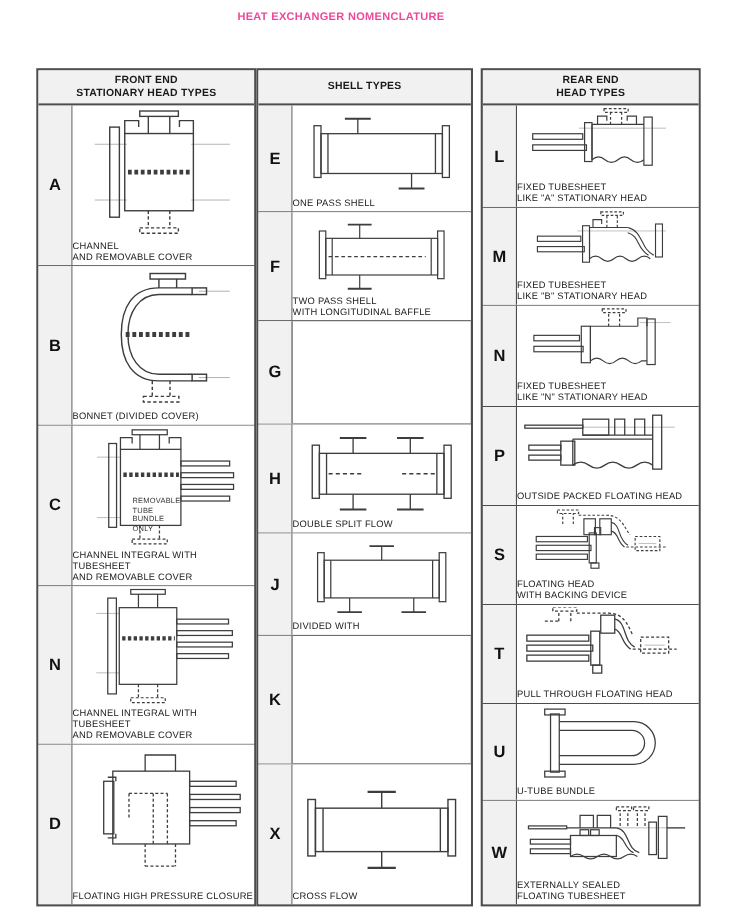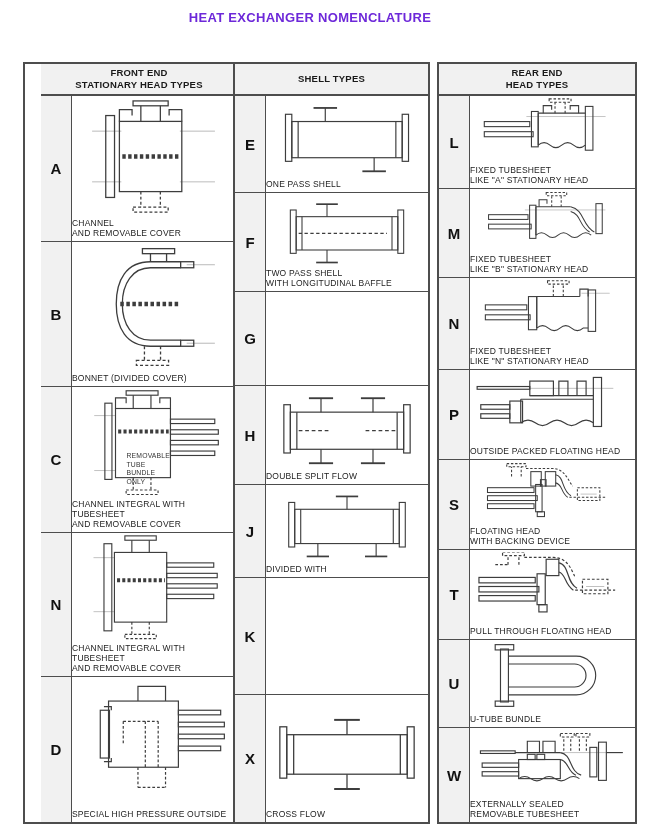--- a/index.html
+++ b/index.html
@@ -1,21 +1,21 @@
 <!DOCTYPE html>
 <html><head>
 <meta charset="utf-8">
 <style>
   html,body{margin:0;padding:0;background:#fff;}
   #page{position:relative;width:668px;height:833px;background:#ffffff;
         font-family:"Liberation Sans","DejaVu Sans",sans-serif;color:#1a1a1a;overflow:hidden;}
   #title{position:absolute;top:10px;left:0;width:620px;text-align:center;
-         font-size:13px;font-weight:bold;letter-spacing:.3px;color:#6d28d9;}
+         font-size:10px;font-weight:bold;letter-spacing:.3px;color:#ec4899;}
   .col{position:absolute;top:62px;border:2px solid #4d4d4d;background:#fff;}
-  #col-front{left:23px;width:196px;padding-left:16px;}
+  #col-front{left:33px;width:196px;}
   #col-shell{left:233px;width:193px;}
   #col-rear{left:437px;width:196px;}
   .colhead{height:30px;background:#f1f1f1;border-bottom:2px solid #4d4d4d;
            display:flex;align-items:center;justify-content:center;text-align:center;
            font-size:9.5px;font-weight:bold;line-height:1.25;white-space:pre-line;letter-spacing:.2px;}
   .row{display:flex;box-sizing:border-box;}
   .row + .row{border-top:1.5px solid #4d4d4d;}
   .letter{width:30px;flex:0 0 30px;background:#f1f1f1;border-right:1.5px solid #4d4d4d;
           display:flex;align-items:center;justify-content:center;
           font-size:15px;font-weight:bold;color:#111;}
@@ -146,21 +146,21 @@
           <path d="M62 24 V8 H92 V24"></path>
           <path class="d" d="M62 96 V118 M92 96 V118 M62 118 H92"></path>
           <rect x="21" y="34" width="10" height="52"></rect>
           <path d="M25 30 H33 V34 M25 90 H33 V86"></path>
           <rect x="106" y="34" width="46" height="5"></rect>
             <rect x="106" y="47" width="50" height="5"></rect>
           <rect x="106" y="60" width="50" height="5"></rect>
             <rect x="106" y="73" width="46" height="5"></rect>
           <path class="d" d="M70 46 V96 M84 46 V96 M46 46 H84 M46 46 V70"></path>
         </svg>
-        <div class="caption">SPECIAL HIGH PRESSURE OUTSIDE</div>
+        <div class="caption">FLOATING HIGH PRESSURE CLOSURE</div>
       </div>
     </div>
   </div>
 
   <div class="col" id="col-shell">
     <div class="colhead">SHELL TYPES</div>
 
     <div class="row" style="height:96px">
       <div class="letter">E</div>
       <div class="cell">
@@ -430,17 +430,17 @@
           <path class="d" d="M116 24 V8 M124 24 V8"></path>
             <rect class="d" x="112" y="4" width="16" height="4"></rect>
           <path d="M94 26 C108 28 104 48 118 52"></path>
             <path d="M94 34 C104 36 102 48 112 52"></path>
           <rect x="128" y="20" width="8" height="34"></rect>
             <rect x="138" y="14" width="9" height="44"></rect>
           <path d="M147 26 H166"></path>
           <path d="M46 56 Q53 51 60 56 T74 56 T88 56 T102 56 T116 56"></path>
         </svg>
         <div class="caption">EXTERNALLY SEALED
-REMOVABLE TUBESHEET</div>
+FLOATING TUBESHEET</div>
       </div>
     </div>
   </div>
 </div>
 
 </body></html>

